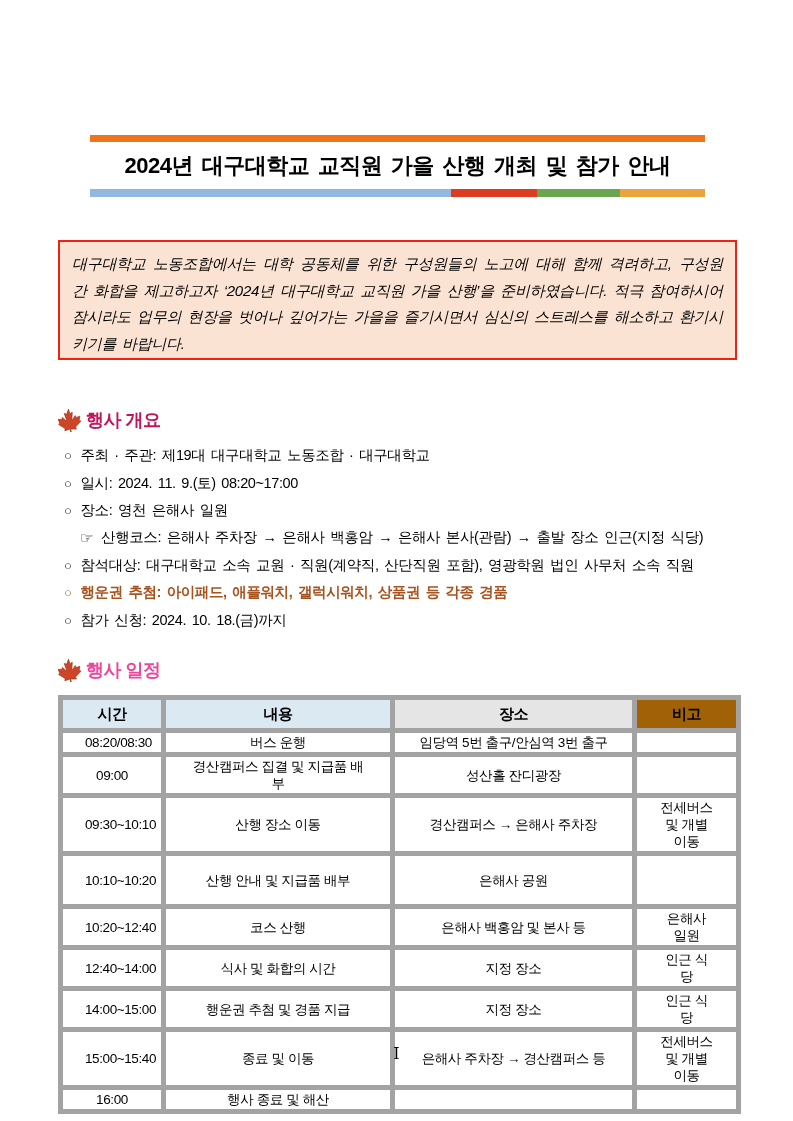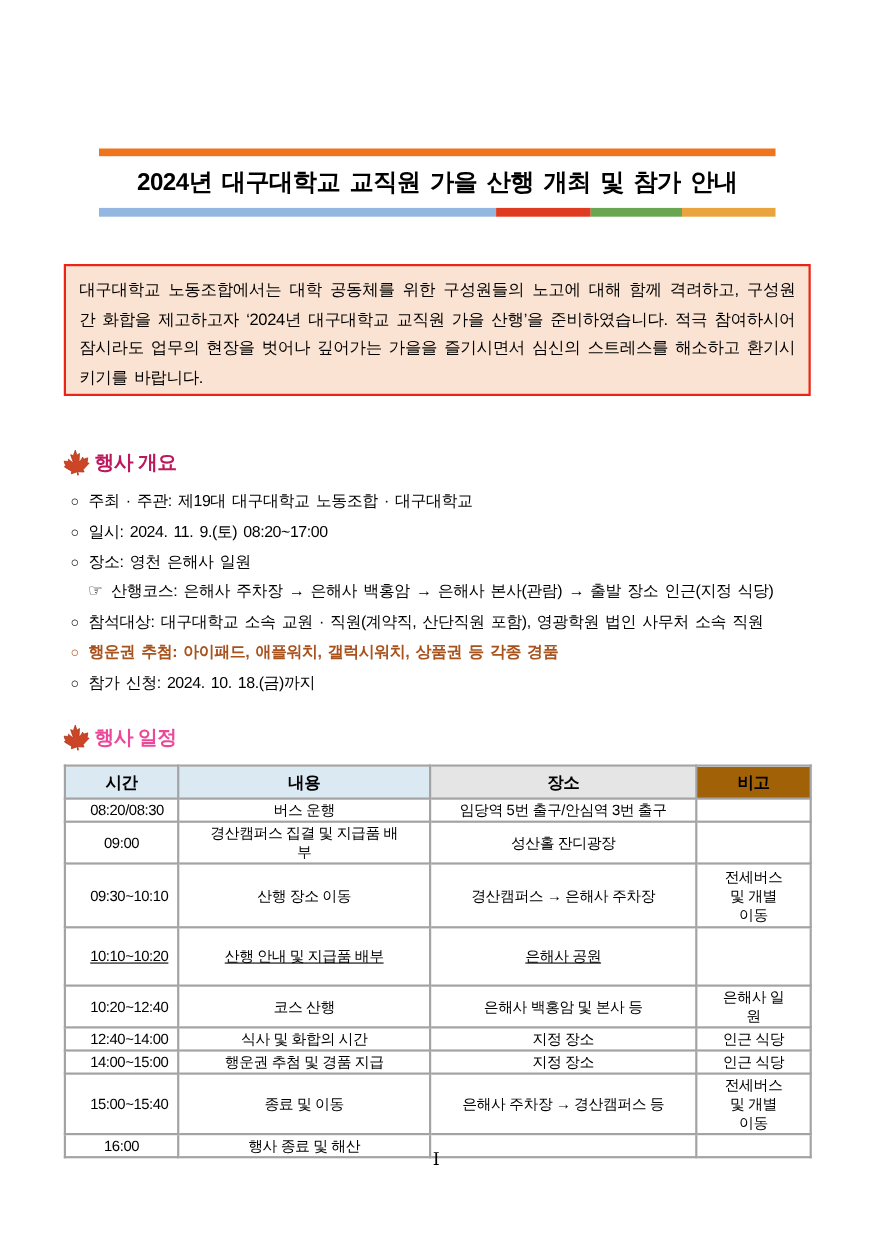--- a/index.html
+++ b/index.html
@@ -16,20 +16,21 @@
     letter-spacing:-0.5px;word-spacing:3px;color:#000;white-space:nowrap;
   }
   .accent-bar{display:flex;height:8px;width:100%;}
   .accent-bar .seg{height:100%;}
   
   .intro-box{
     position:absolute;left:58px;top:240px;width:679px;height:120px;
     box-sizing:border-box;border:2px solid;padding:9px 12px;
     font-size:15px;line-height:26.5px;text-align:justify;word-spacing:2px;
     letter-spacing:-0.3px;
+    font-style:italic;
   }
   
   .section{position:absolute;left:58px;width:679px;}
   .section-overview{top:408px;}
   .section-schedule{top:658px;}
   .section-heading{
     display:flex;align-items:center;gap:4px;
     font-size:18px;font-weight:bold;letter-spacing:-0.5px;
   }
   .leaf{width:24px;height:24px;display:inline-block;transform:rotate(-8deg);}
@@ -45,28 +46,28 @@
   }
   .overview-list li.indent{padding-left:22px;}
   .overview-list li.indent .bullet{font-size:15px;margin:0 8px 0 0;}
   .overview-list li.highlight{font-weight:bold;}
   .overview-list li .bold{font-weight:bold;}
   
   .schedule-table{
     margin-top:13px;border-collapse:collapse;width:678px;table-layout:fixed;
   }
   .schedule-table th,.schedule-table td{
-    border:2px solid #a3a3a3;text-align:center;vertical-align:middle;
+    border:5px solid #a3a3a3;text-align:center;vertical-align:middle;
     padding:1px 22px;letter-spacing:-0.4px;overflow:hidden;
   }
   .schedule-table th{font-size:15px;font-weight:bold;height:26px;}
   .schedule-table td{font-size:13.5px;line-height:17px;}
   .schedule-table tbody tr{height:21px;}
   .schedule-table tbody tr:nth-child(3){height:58px;margin-left:29px;}
-  .schedule-table tbody tr:nth-child(4){height:53px;text-decoration:underline;}
+  .schedule-table tbody tr:nth-child(4){height:53px;}
   .schedule-table tbody tr:nth-child(8){height:42px;}
   
   .page-footer{
     position:absolute;left:0;top:1044px;width:793px;text-align:center;
     font-family:"DejaVu Serif","Liberation Serif",serif;font-size:16px;
   }
 </style>
 </head>
 <body>
 

